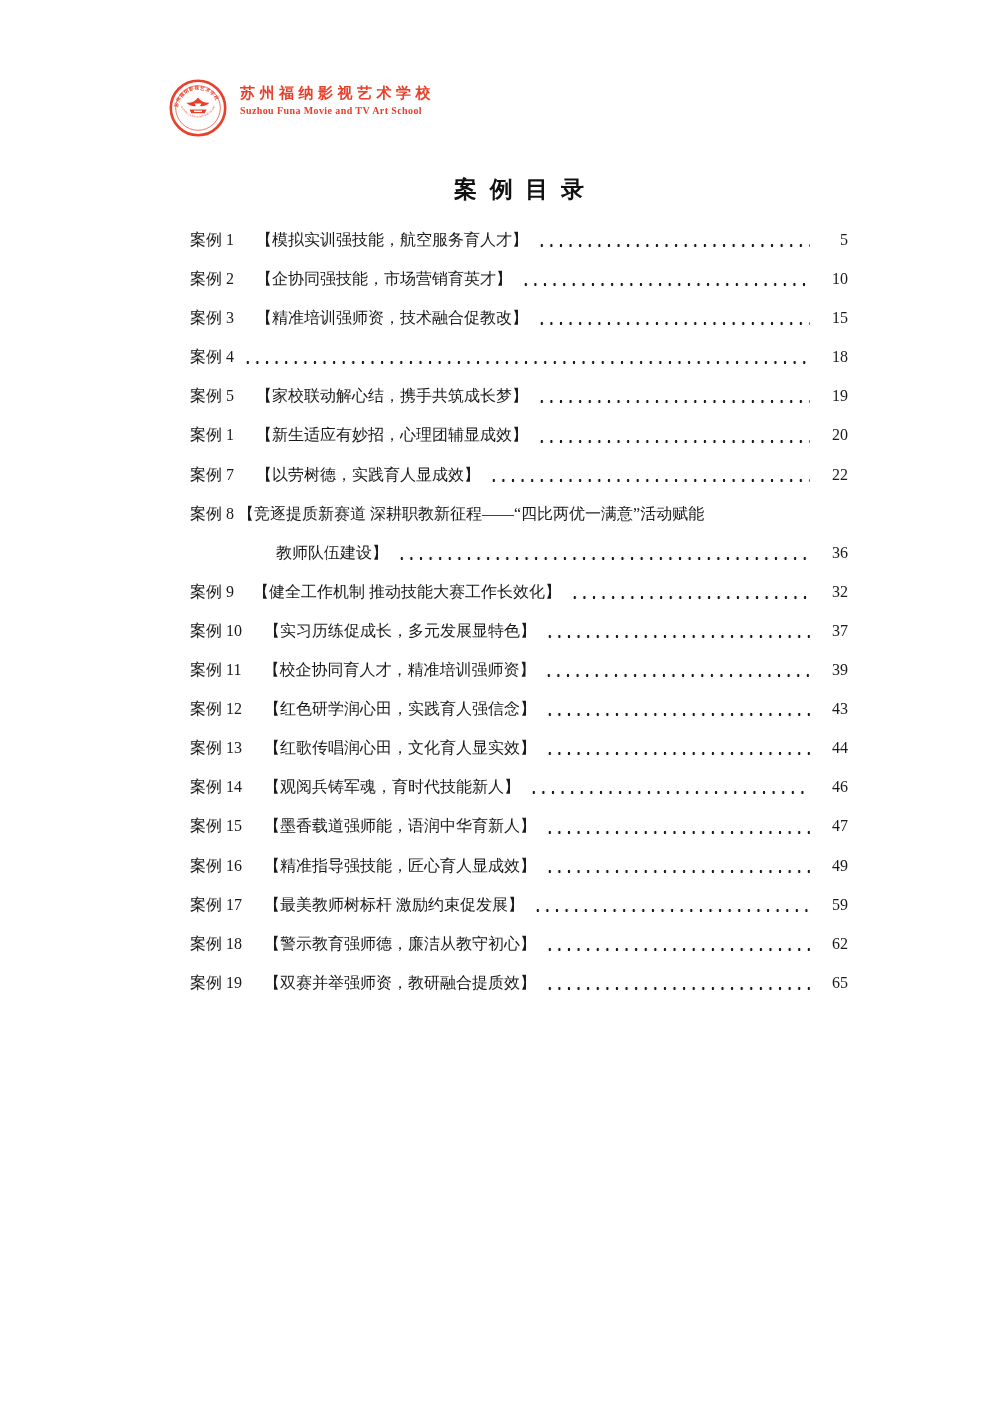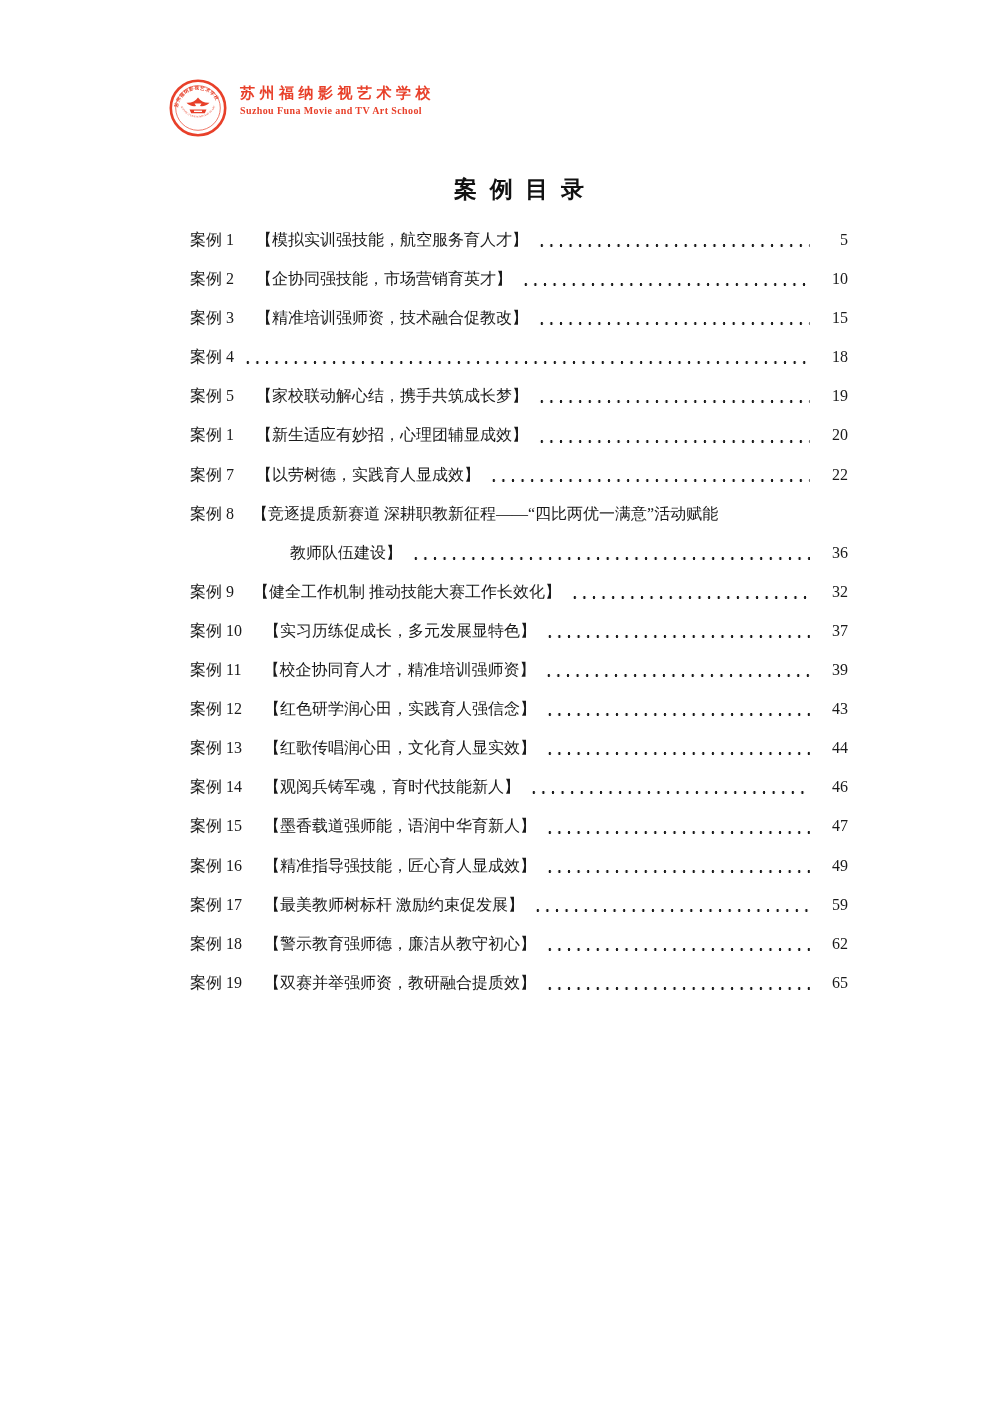--- a/index.html
+++ b/index.html
@@ -36,21 +36,21 @@
     color:#111;
   }
   .toc{font-size:16px;}
   .toc-row{
     display:flex;align-items:baseline;
     height:39.1px;line-height:39.1px;
     white-space:nowrap;
   }
   .toc-num{flex:0 0 auto;}
   .toc-title{flex:0 0 auto;margin-left:22px;}
-  .toc-title.gap-none{margin-left:18px;}
+  .toc-title.gap-none{margin-left:4px;}
   .toc-title.gap-wide{margin-left:19px;}
   .toc-row.cont{padding-left:82px;}
   .leader{
     flex:1 1 auto;height:3px;align-self:flex-end;
     margin:0 8px 12px 9px;
     background-image:radial-gradient(circle,#1a1a1a 1.15px,transparent 1.5px);
     background-size:9.6px 3px;background-repeat:repeat-x;
     background-position:left bottom;
     min-width:20px;
   }

